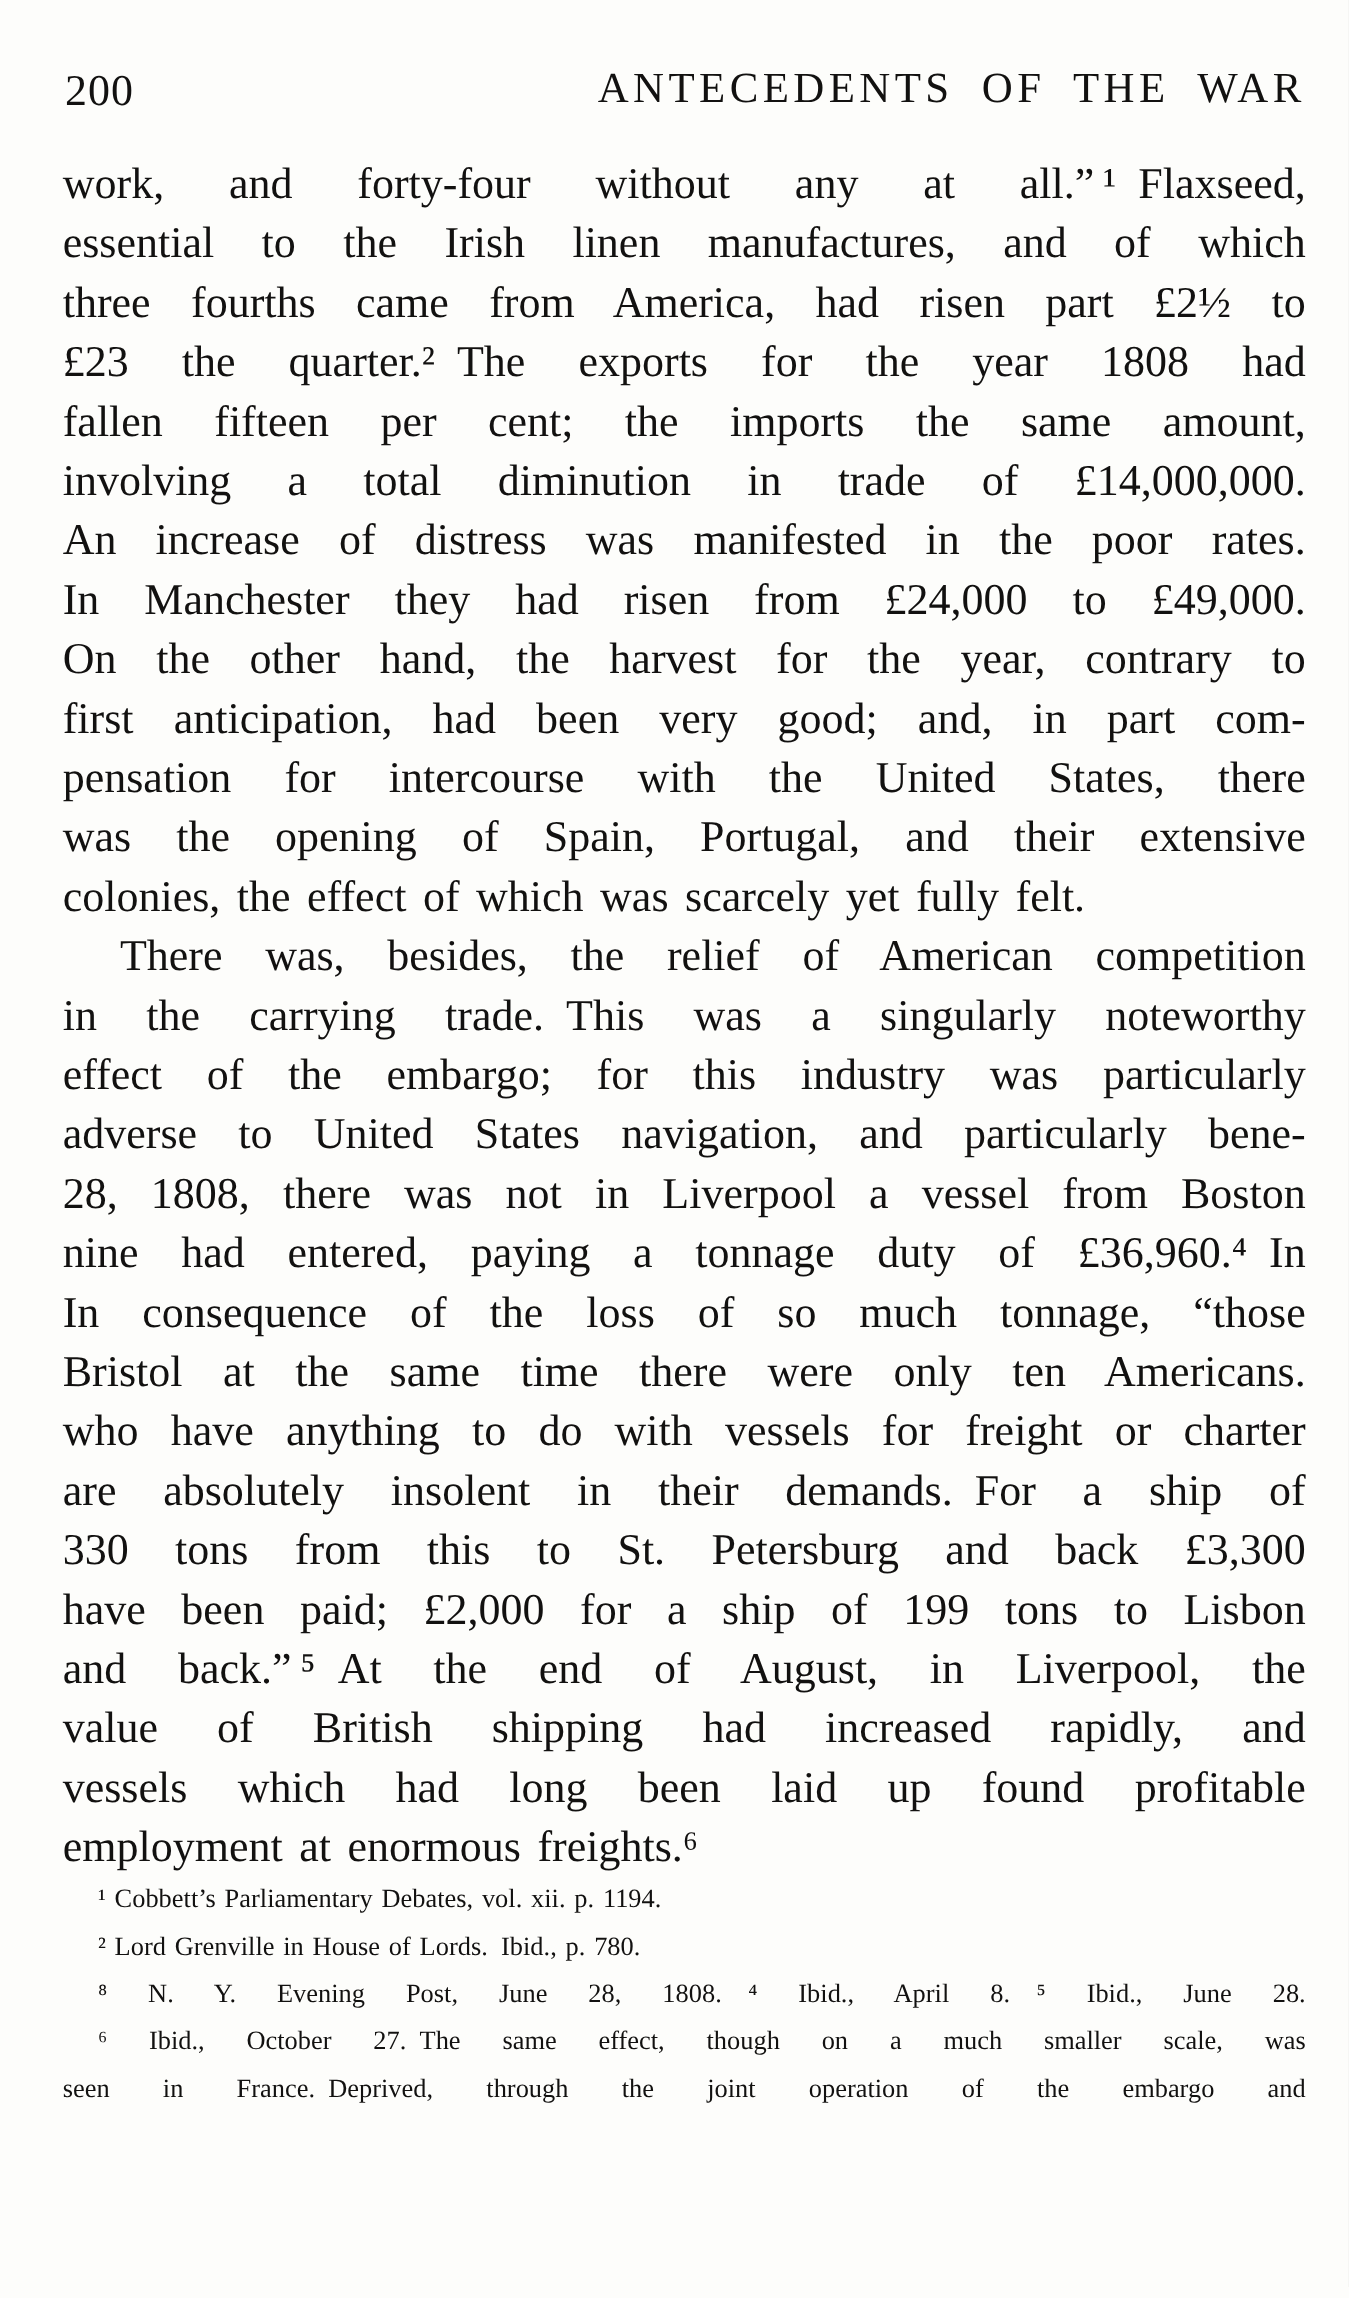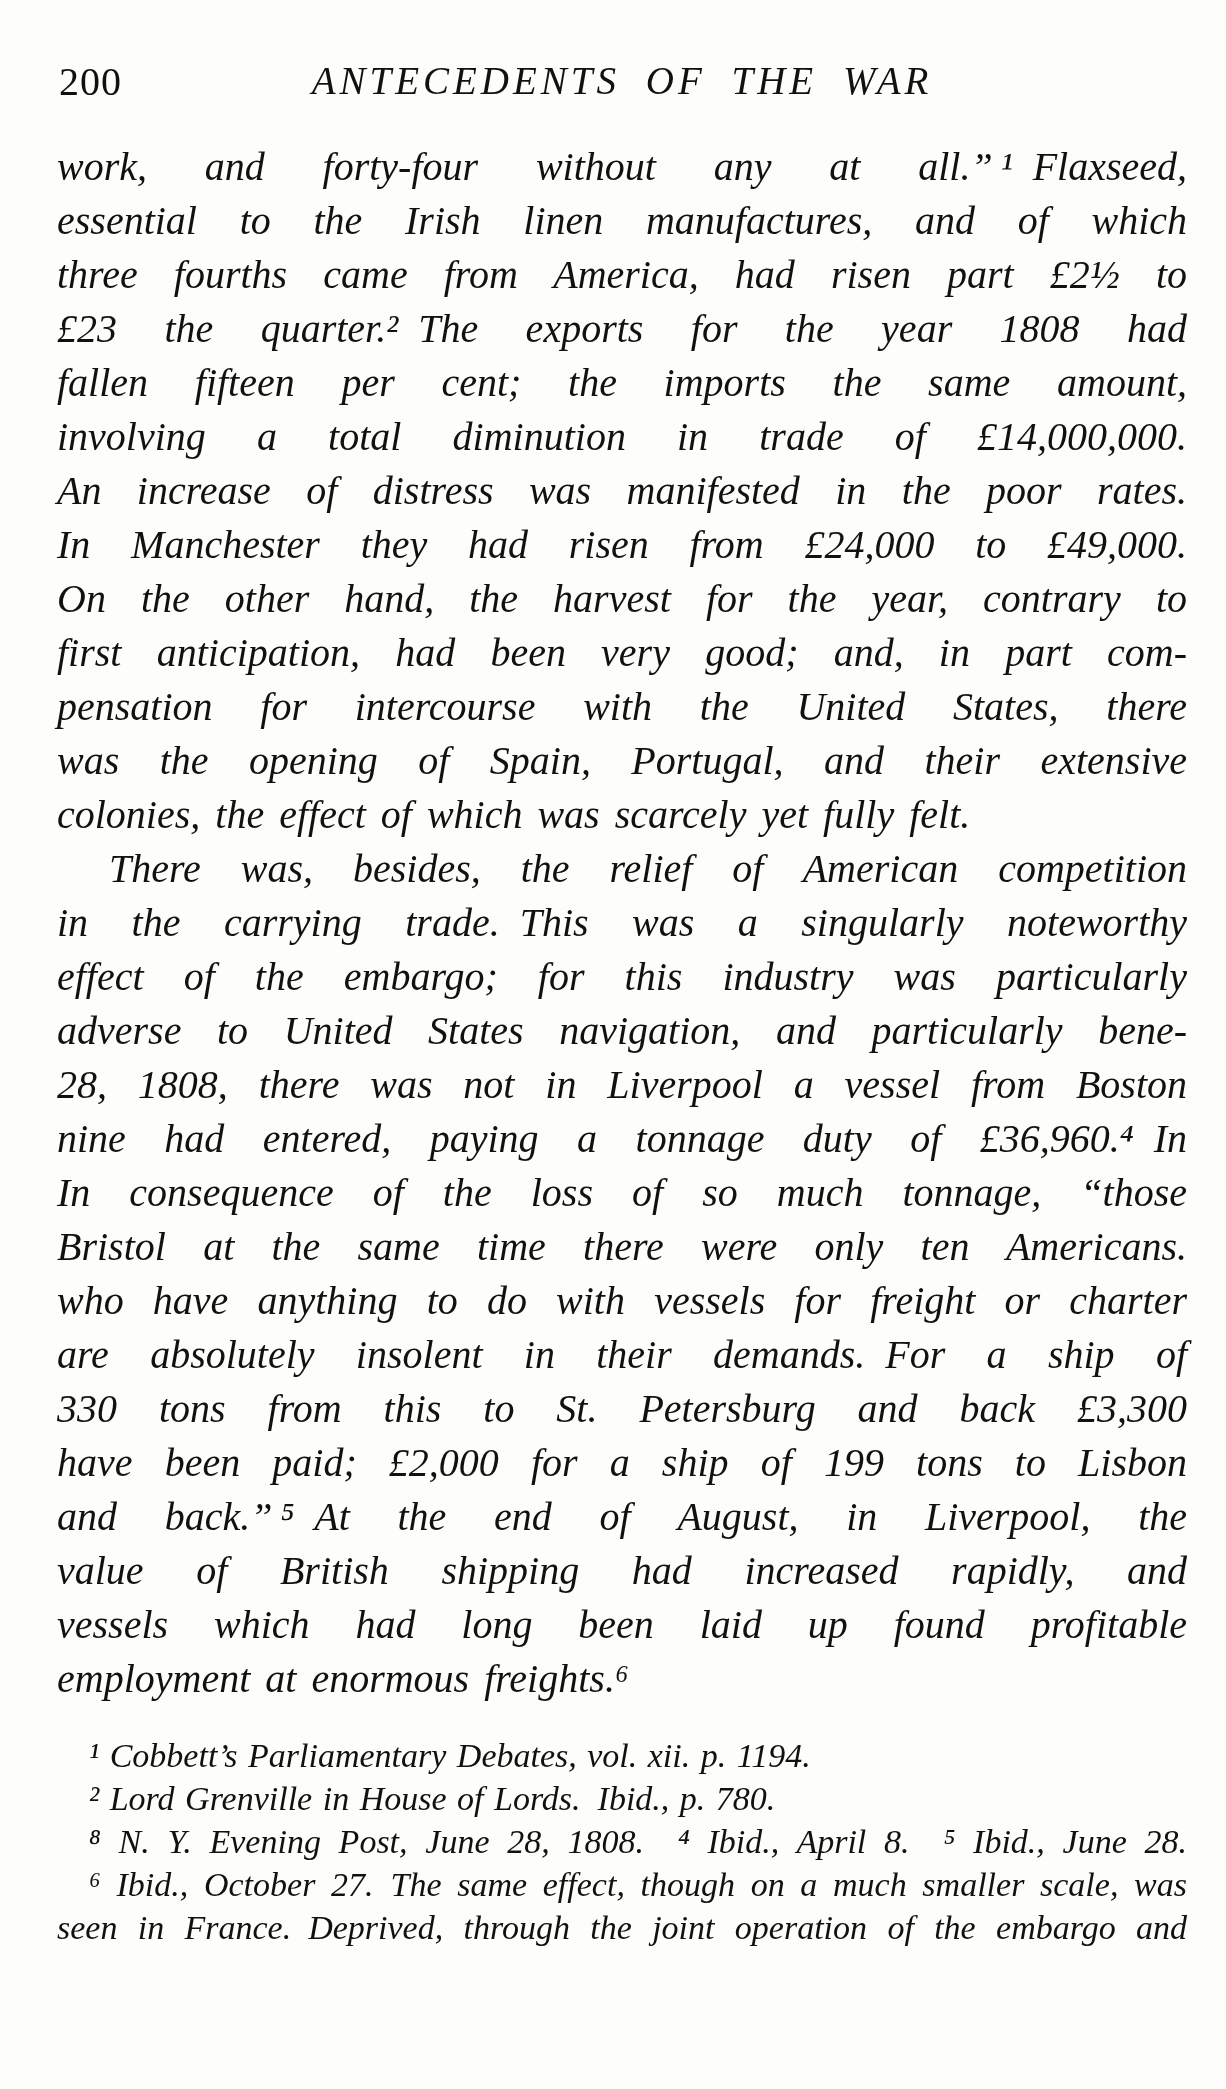--- a/index.html
+++ b/index.html
@@ -11,31 +11,31 @@
     color:var(--ink);
     font-family:"Liberation Serif","DejaVu Serif",serif;
     overflow:hidden;
     padding-left:24px;
   }
   .column { position:absolute; left:57px; top:58px; width:1130px; }
 
   .running-head { position:relative; height:46px; font-size:40px; }
   .page-number { position:absolute; left:2px; top:0; letter-spacing:1px; }
   .running-title {
-    display:block; text-align:center;
-    font-style:italic; font-size:39px;
+    display:block; text-align:right;
+    font-size:39px;
     letter-spacing:4px; word-spacing:12px;
   }
 
   .body-text { margin-top:36px; font-size:40px; line-height:54px; word-spacing:5px; }
-  .line { min-height:54px;font-style:italic; }
+  .line { min-height:54px; }
   .fill { text-align:justify; text-align-last:justify; }
   .indent { text-indent:52px; }
 
-  .footnotes { margin-top:28px; font-size:34px; line-height:43px; word-spacing:2px; }
+  .footnotes { font-size:24px; line-height:43px; word-spacing:2px; }
   .footnotes .line { min-height:43px; }
   .fn-indent { text-indent:32px; }
 </style>
 </head>
 <body>
 
 <div class="page">
   <div class="column">
 
     <div class="running-head">

